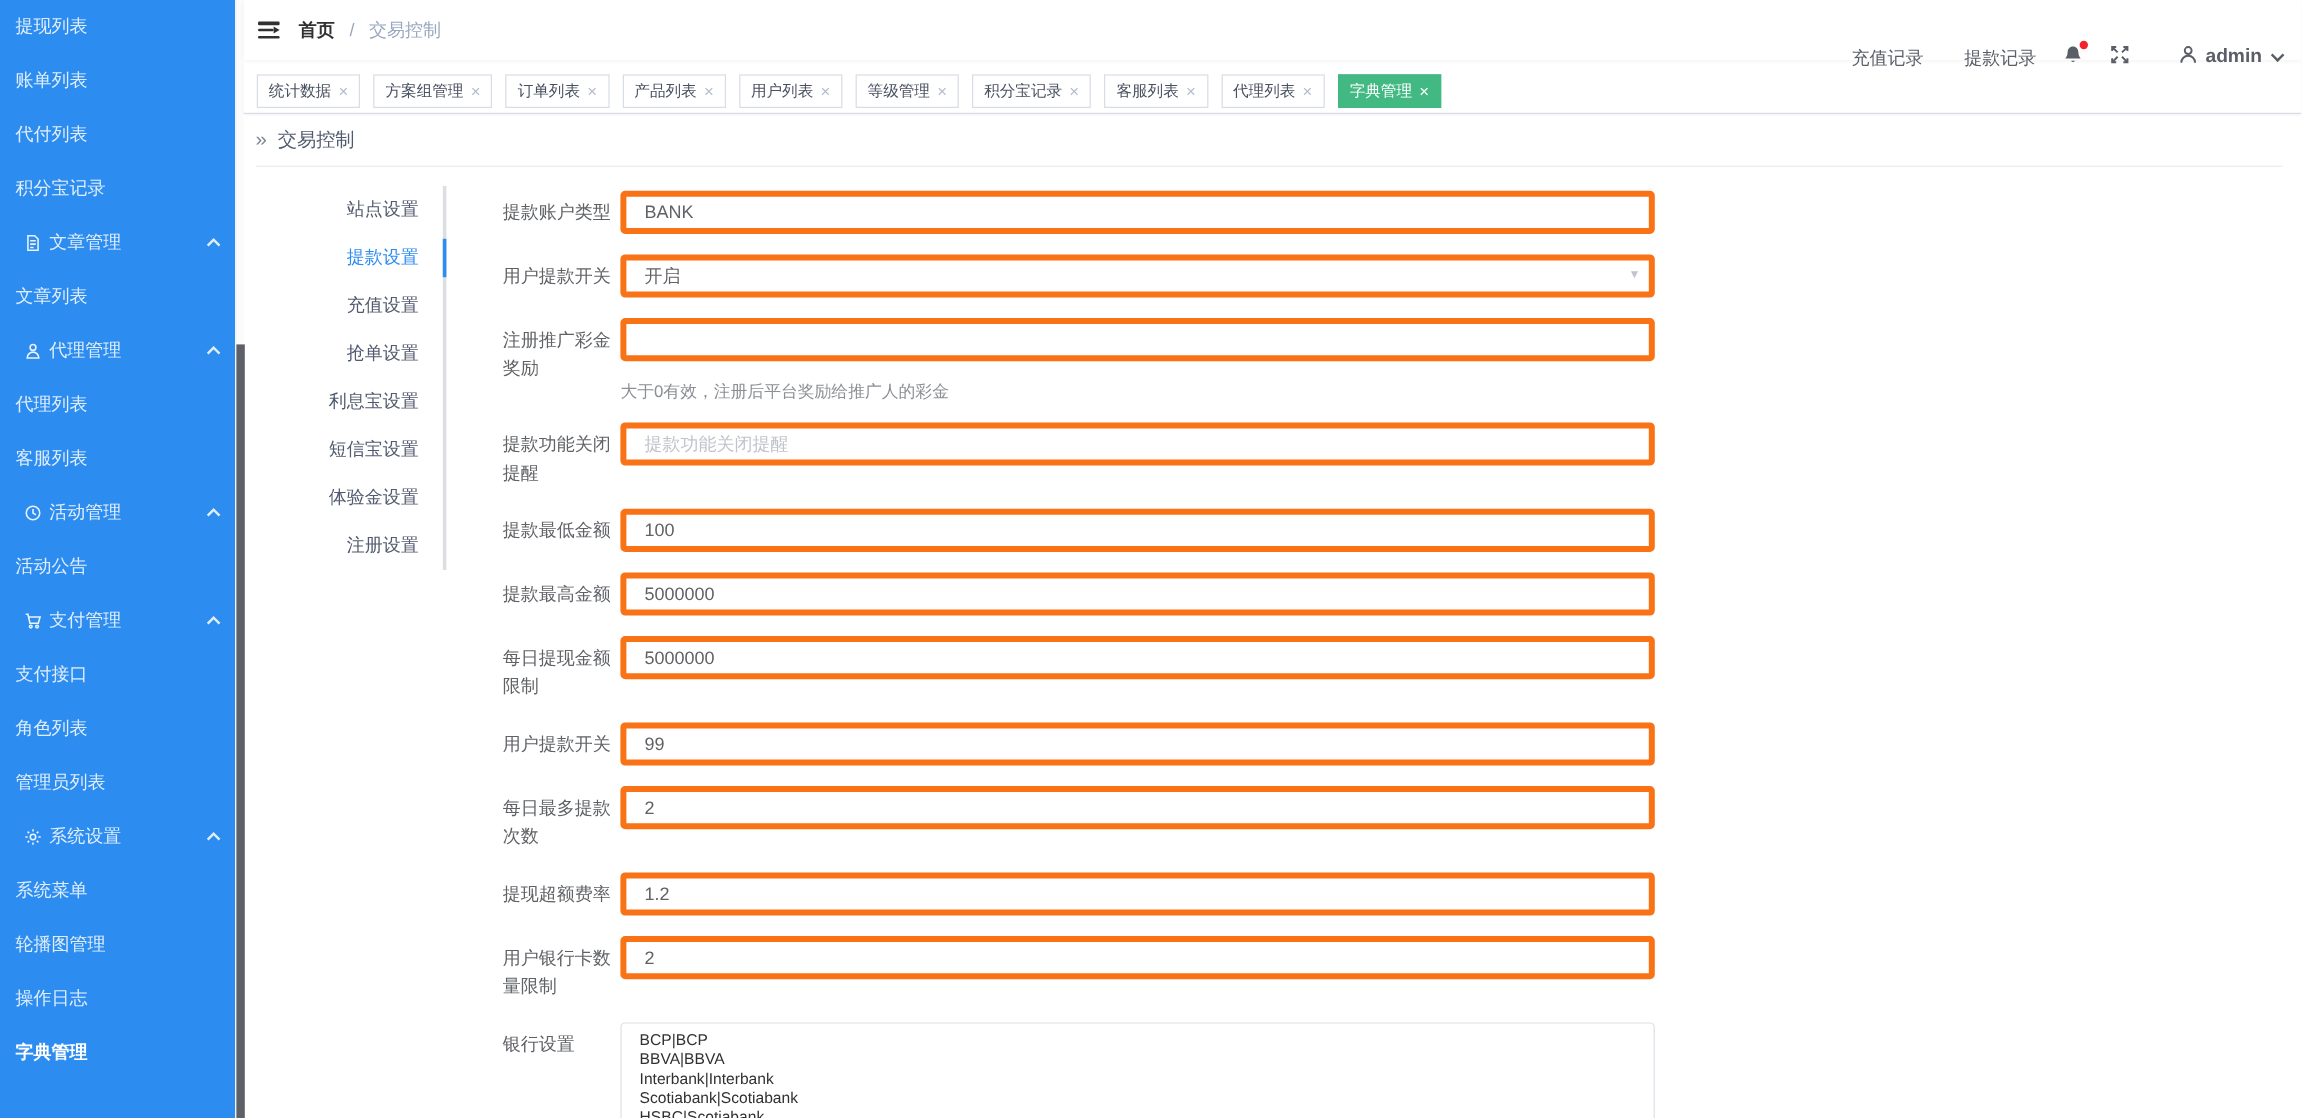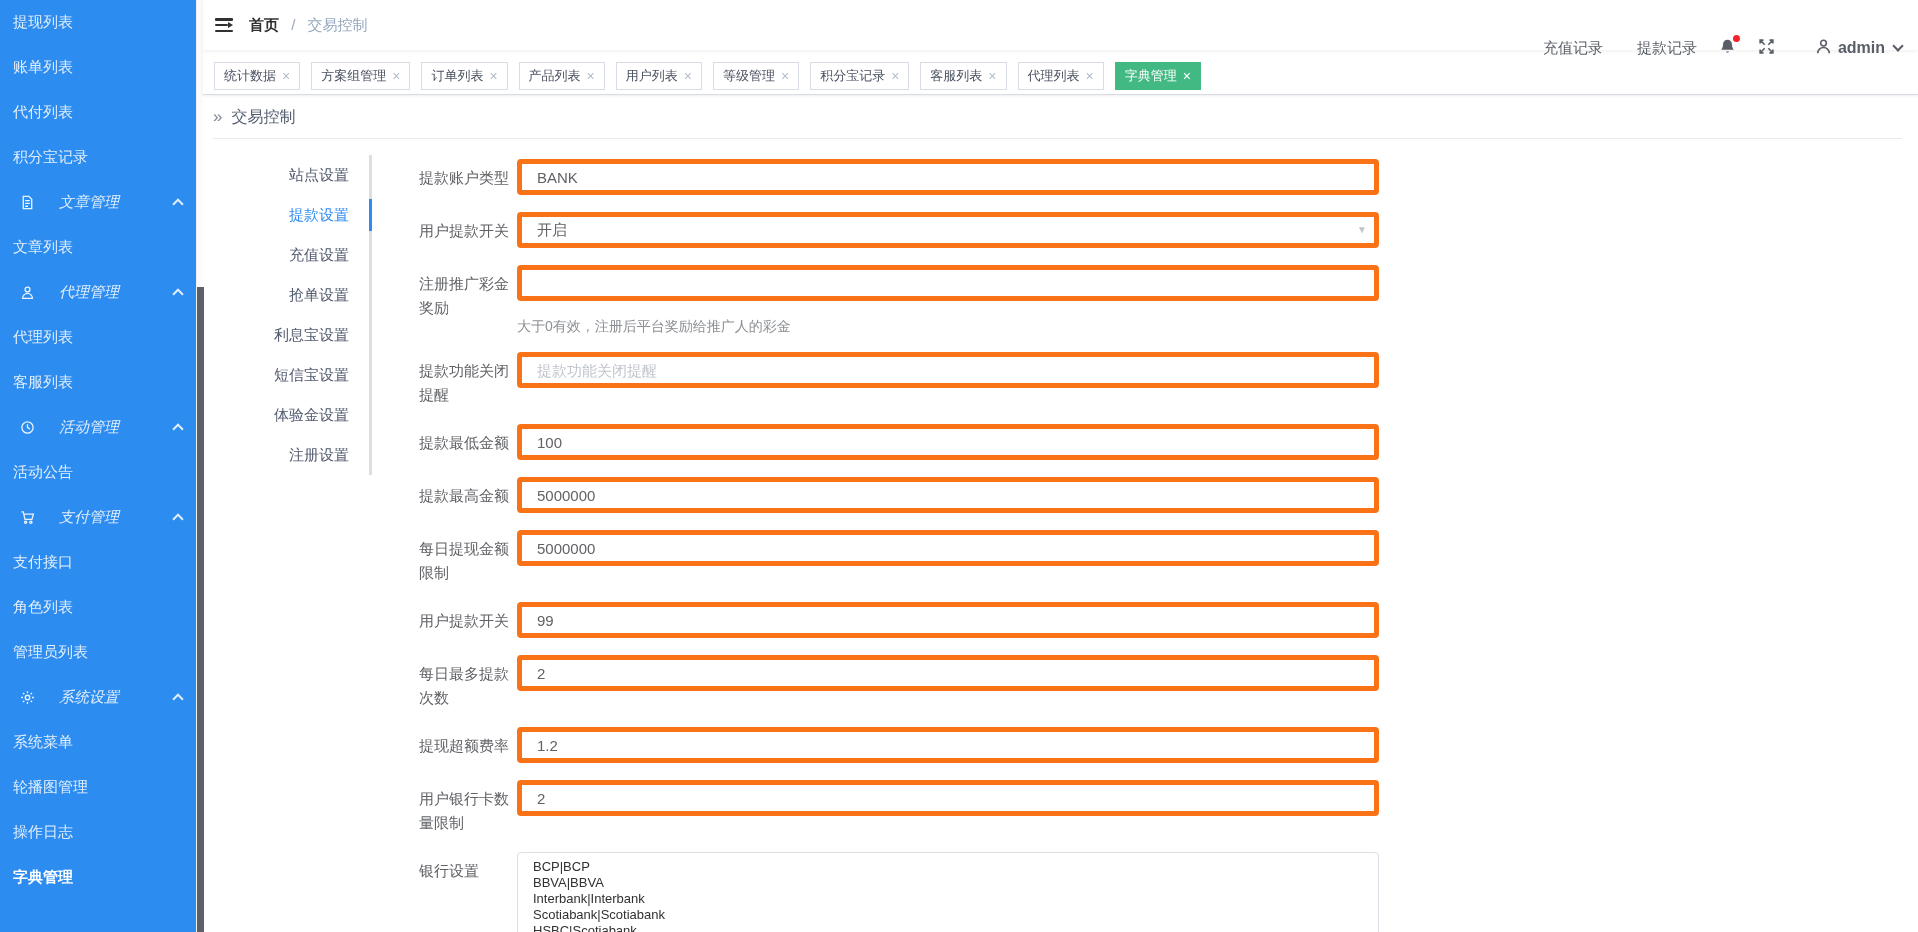--- a/index.html
+++ b/index.html
@@ -6,21 +6,21 @@
   html,body { width:1918px; height:932px; overflow:hidden; background:#fff;
     font-family:"Liberation Sans", sans-serif; }
   .layout { display:flex; width:1918px; height:932px; }
 
   
   .sidebar { width:196px; height:932px; background:#2d8cf0; flex-shrink:0; overflow:hidden; }
   .menu-item { position:relative; height:45px; display:flex; align-items:center;
     color:rgba(255,255,255,.85); font-size:15px; cursor:pointer; }
   .menu-item.child { padding-left:13px; }
   .menu-item.section { padding-left:20px; }
-  .menu-item.section .menu-label { margin-left:24px;font-style:italic; }
+  .menu-item.section .menu-label { margin-left:6px; }
   .menu-item.active { color:#fff; font-weight:bold; }
   .menu-item svg { width:15px; height:15px; flex-shrink:0; }
   .chev-up { position:absolute; right:14px; top:20px; width:8px; height:8px;
     border-left:2px solid rgba(255,255,255,.85); border-top:2px solid rgba(255,255,255,.85);
     transform:rotate(45deg); }
   .side-scroll { width:7px; height:932px; background:#fbfbfb; position:relative; flex-shrink:0;
     border-left:1px solid #f0f0f0; }
   .side-scroll .thumb { position:absolute; left:0; width:7px; top:287px; bottom:0; background:#5d6066; }
 
   

